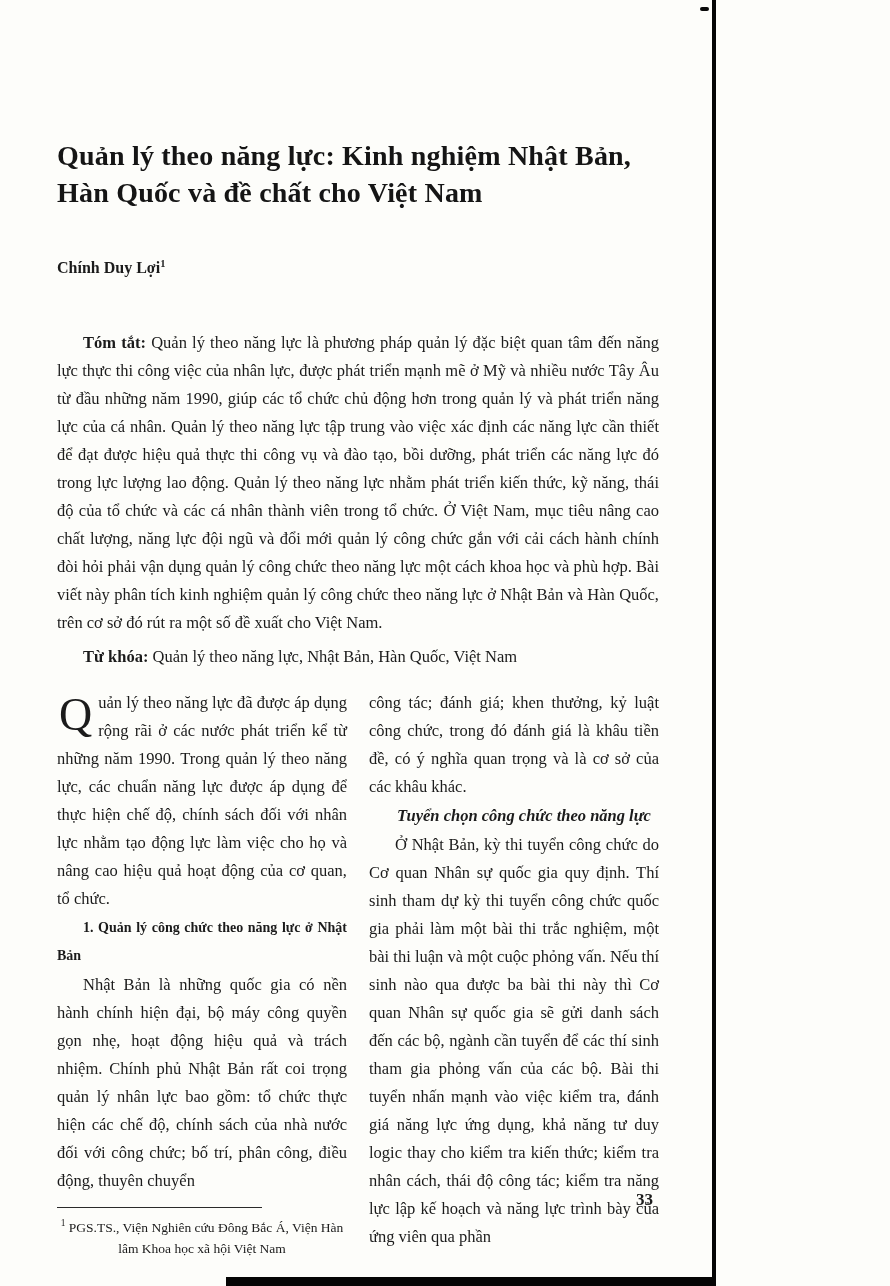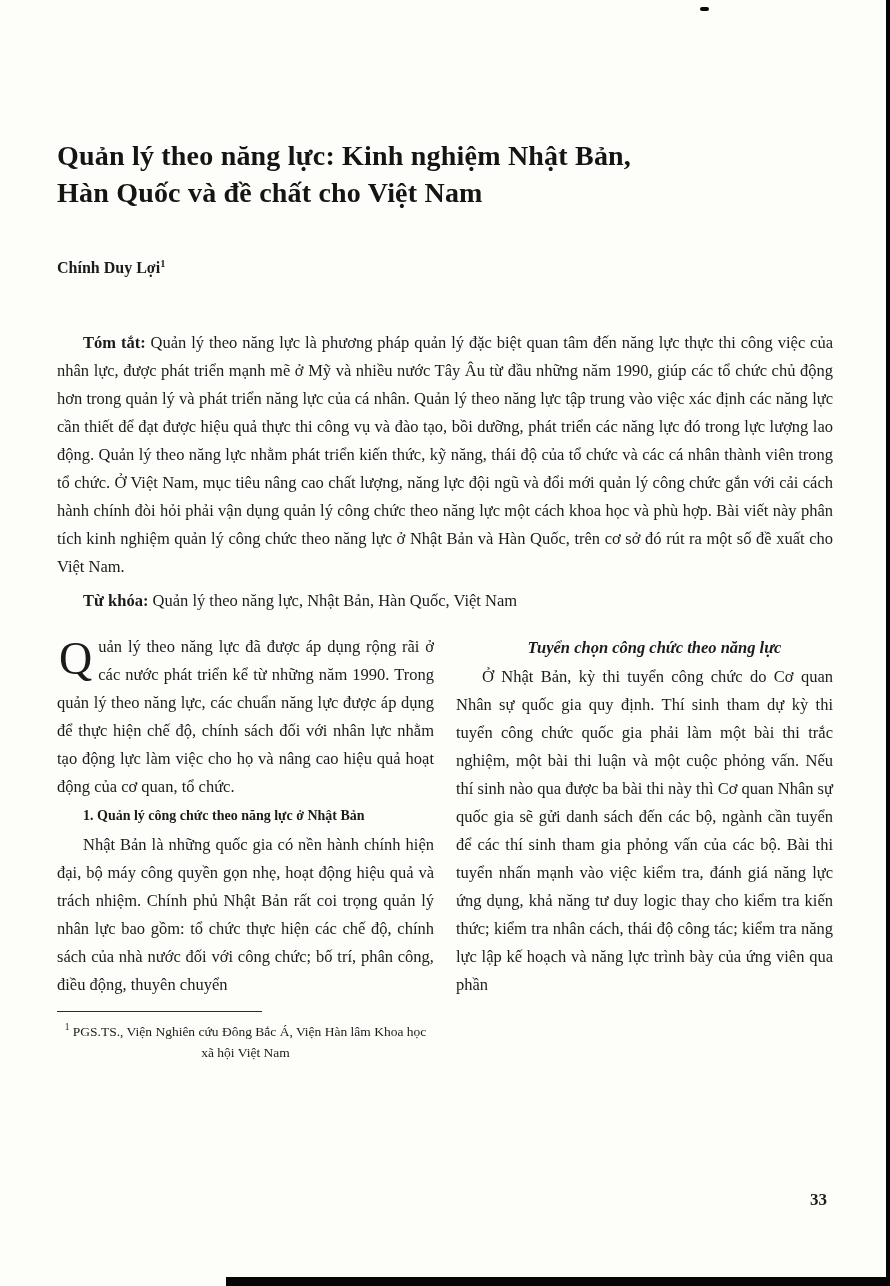--- a/index.html
+++ b/index.html
@@ -4,21 +4,21 @@
 <style>
   * { margin:0; padding:0; box-sizing:border-box; }
   html, body { width:890px; height:1286px; }
   body {
     background:#fdfdfa;
     color:#1b1b1b;
     font-family:"Liberation Serif", "DejaVu Serif", serif;
     position:relative;
     overflow:hidden;
   }
-  .scan-page { width:890px; height:1286px; position:relative; }
+  .scan-page { width:716px; height:1286px; position:relative; }
   .content { padding:138px 57px 0 57px; }
 
   .title {
     font-size:28px;
     font-weight:700;
     line-height:1.32;
     letter-spacing:0.2px;
     color:#151515;
   }
   .title-line { display:block; }
@@ -152,20 +152,21 @@
         <p class="para dropcap-para"><span class="dropcap">Q</span><span>uản lý theo năng lực đã được áp dụng rộng rãi ở các nước phát triển kể từ những năm 1990. Trong quản lý theo năng lực, các chuẩn năng lực được áp dụng để thực hiện chế độ, chính sách đối với nhân lực nhằm tạo động lực làm việc cho họ và nâng cao hiệu quả hoạt động của cơ quan, tổ chức.</span></p>
         <h2 class="section-heading">1. Quản lý công chức theo năng lực ở Nhật Bản</h2>
         <p class="para">Nhật Bản là những quốc gia có nền hành chính hiện đại, bộ máy công quyền gọn nhẹ, hoạt động hiệu quả và trách nhiệm. Chính phủ Nhật Bản rất coi trọng quản lý nhân lực bao gồm: tổ chức thực hiện các chế độ, chính sách của nhà nước đối với công chức; bố trí, phân công, điều động, thuyên chuyển</p>
         <div class="footnote">
           <div class="footnote-rule"></div>
           <p class="footnote-text"><sup>1</sup><span> PGS.TS., Viện Nghiên cứu Đông Bắc Á, Viện Hàn lâm Khoa học xã hội Việt Nam</span></p>
         </div>
       </div>
 
       <div class="col">
+        <p class="para no-indent">công tác; đánh giá; khen thưởng, kỷ luật công chức, trong đó đánh giá là khâu tiền đề, có ý nghĩa quan trọng và là cơ sở của các khâu khác.</p>
         <h3 class="sub-heading">Tuyển chọn công chức theo năng lực</h3>
         <p class="para">Ở Nhật Bản, kỳ thi tuyển công chức do Cơ quan Nhân sự quốc gia quy định. Thí sinh tham dự kỳ thi tuyển công chức quốc gia phải làm một bài thi trắc nghiệm, một bài thi luận và một cuộc phỏng vấn. Nếu thí sinh nào qua được ba bài thi này thì Cơ quan Nhân sự quốc gia sẽ gửi danh sách đến các bộ, ngành cần tuyển để các thí sinh tham gia phỏng vấn của các bộ. Bài thi tuyển nhấn mạnh vào việc kiểm tra, đánh giá năng lực ứng dụng, khả năng tư duy logic thay cho kiểm tra kiến thức; kiểm tra nhân cách, thái độ công tác; kiểm tra năng lực lập kế hoạch và năng lực trình bày của ứng viên qua phần</p>
       </div>
 
     </div>
   </div>
 
   <div class="page-number">33</div>
 
   <div class="scan-edge-right"></div>

